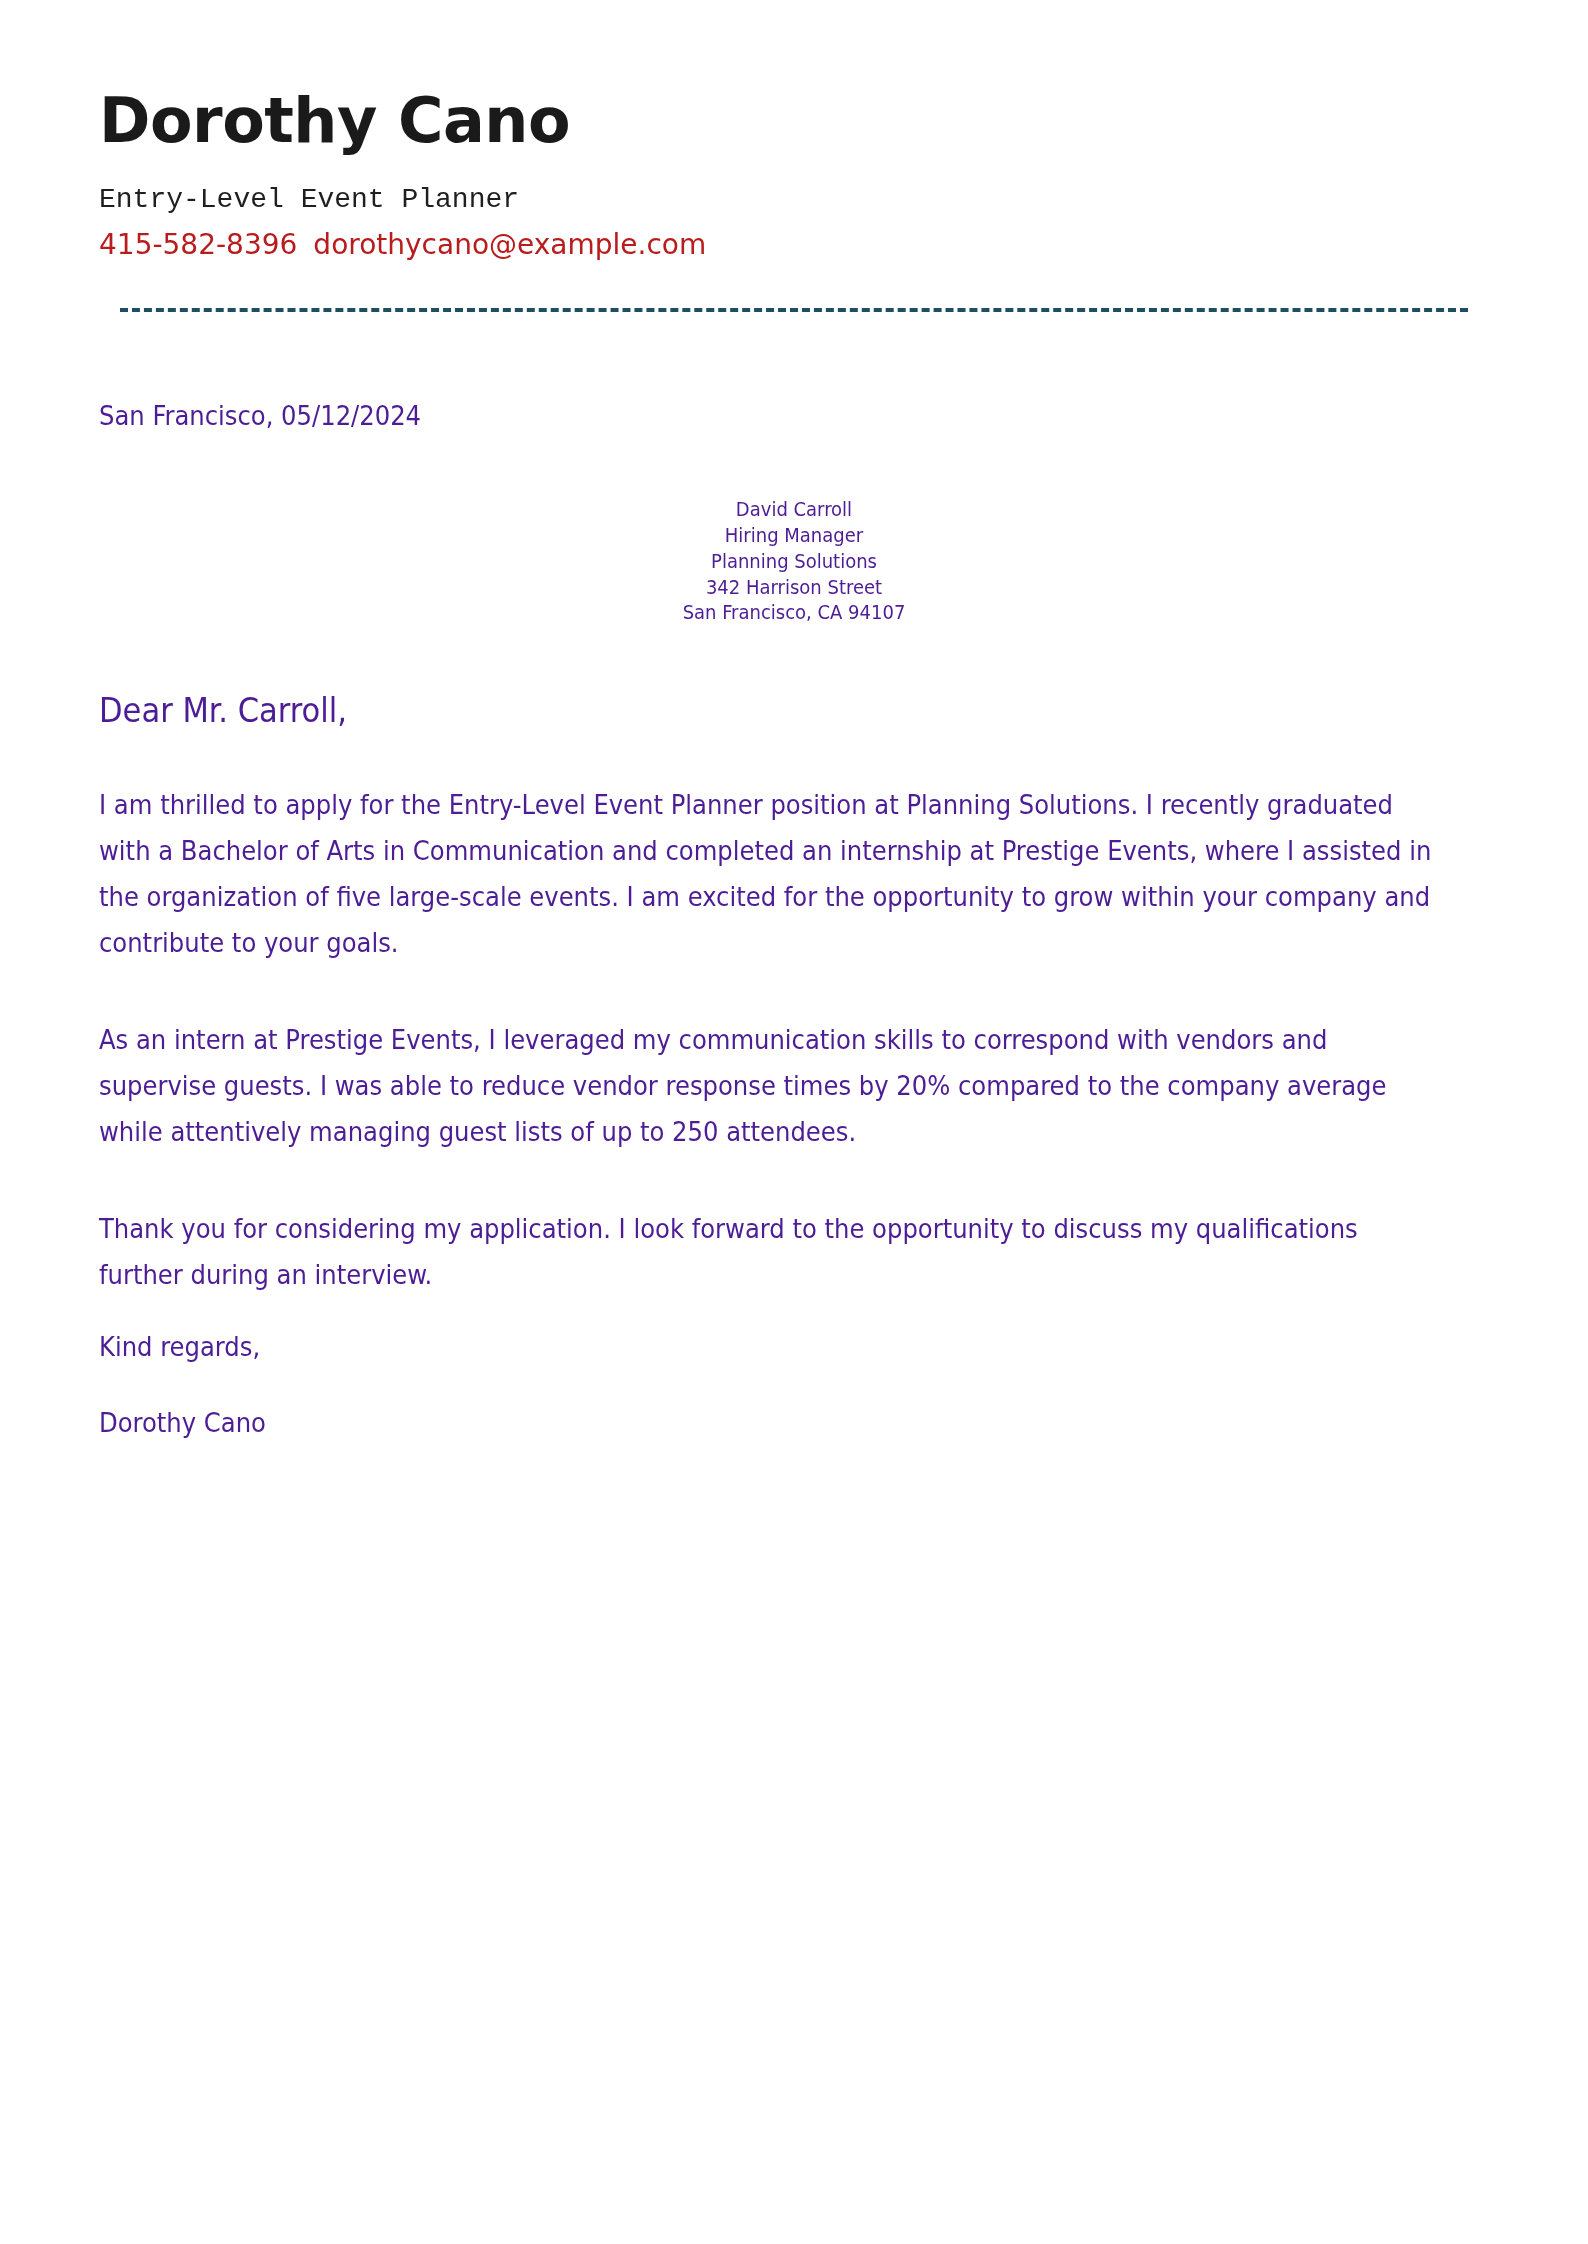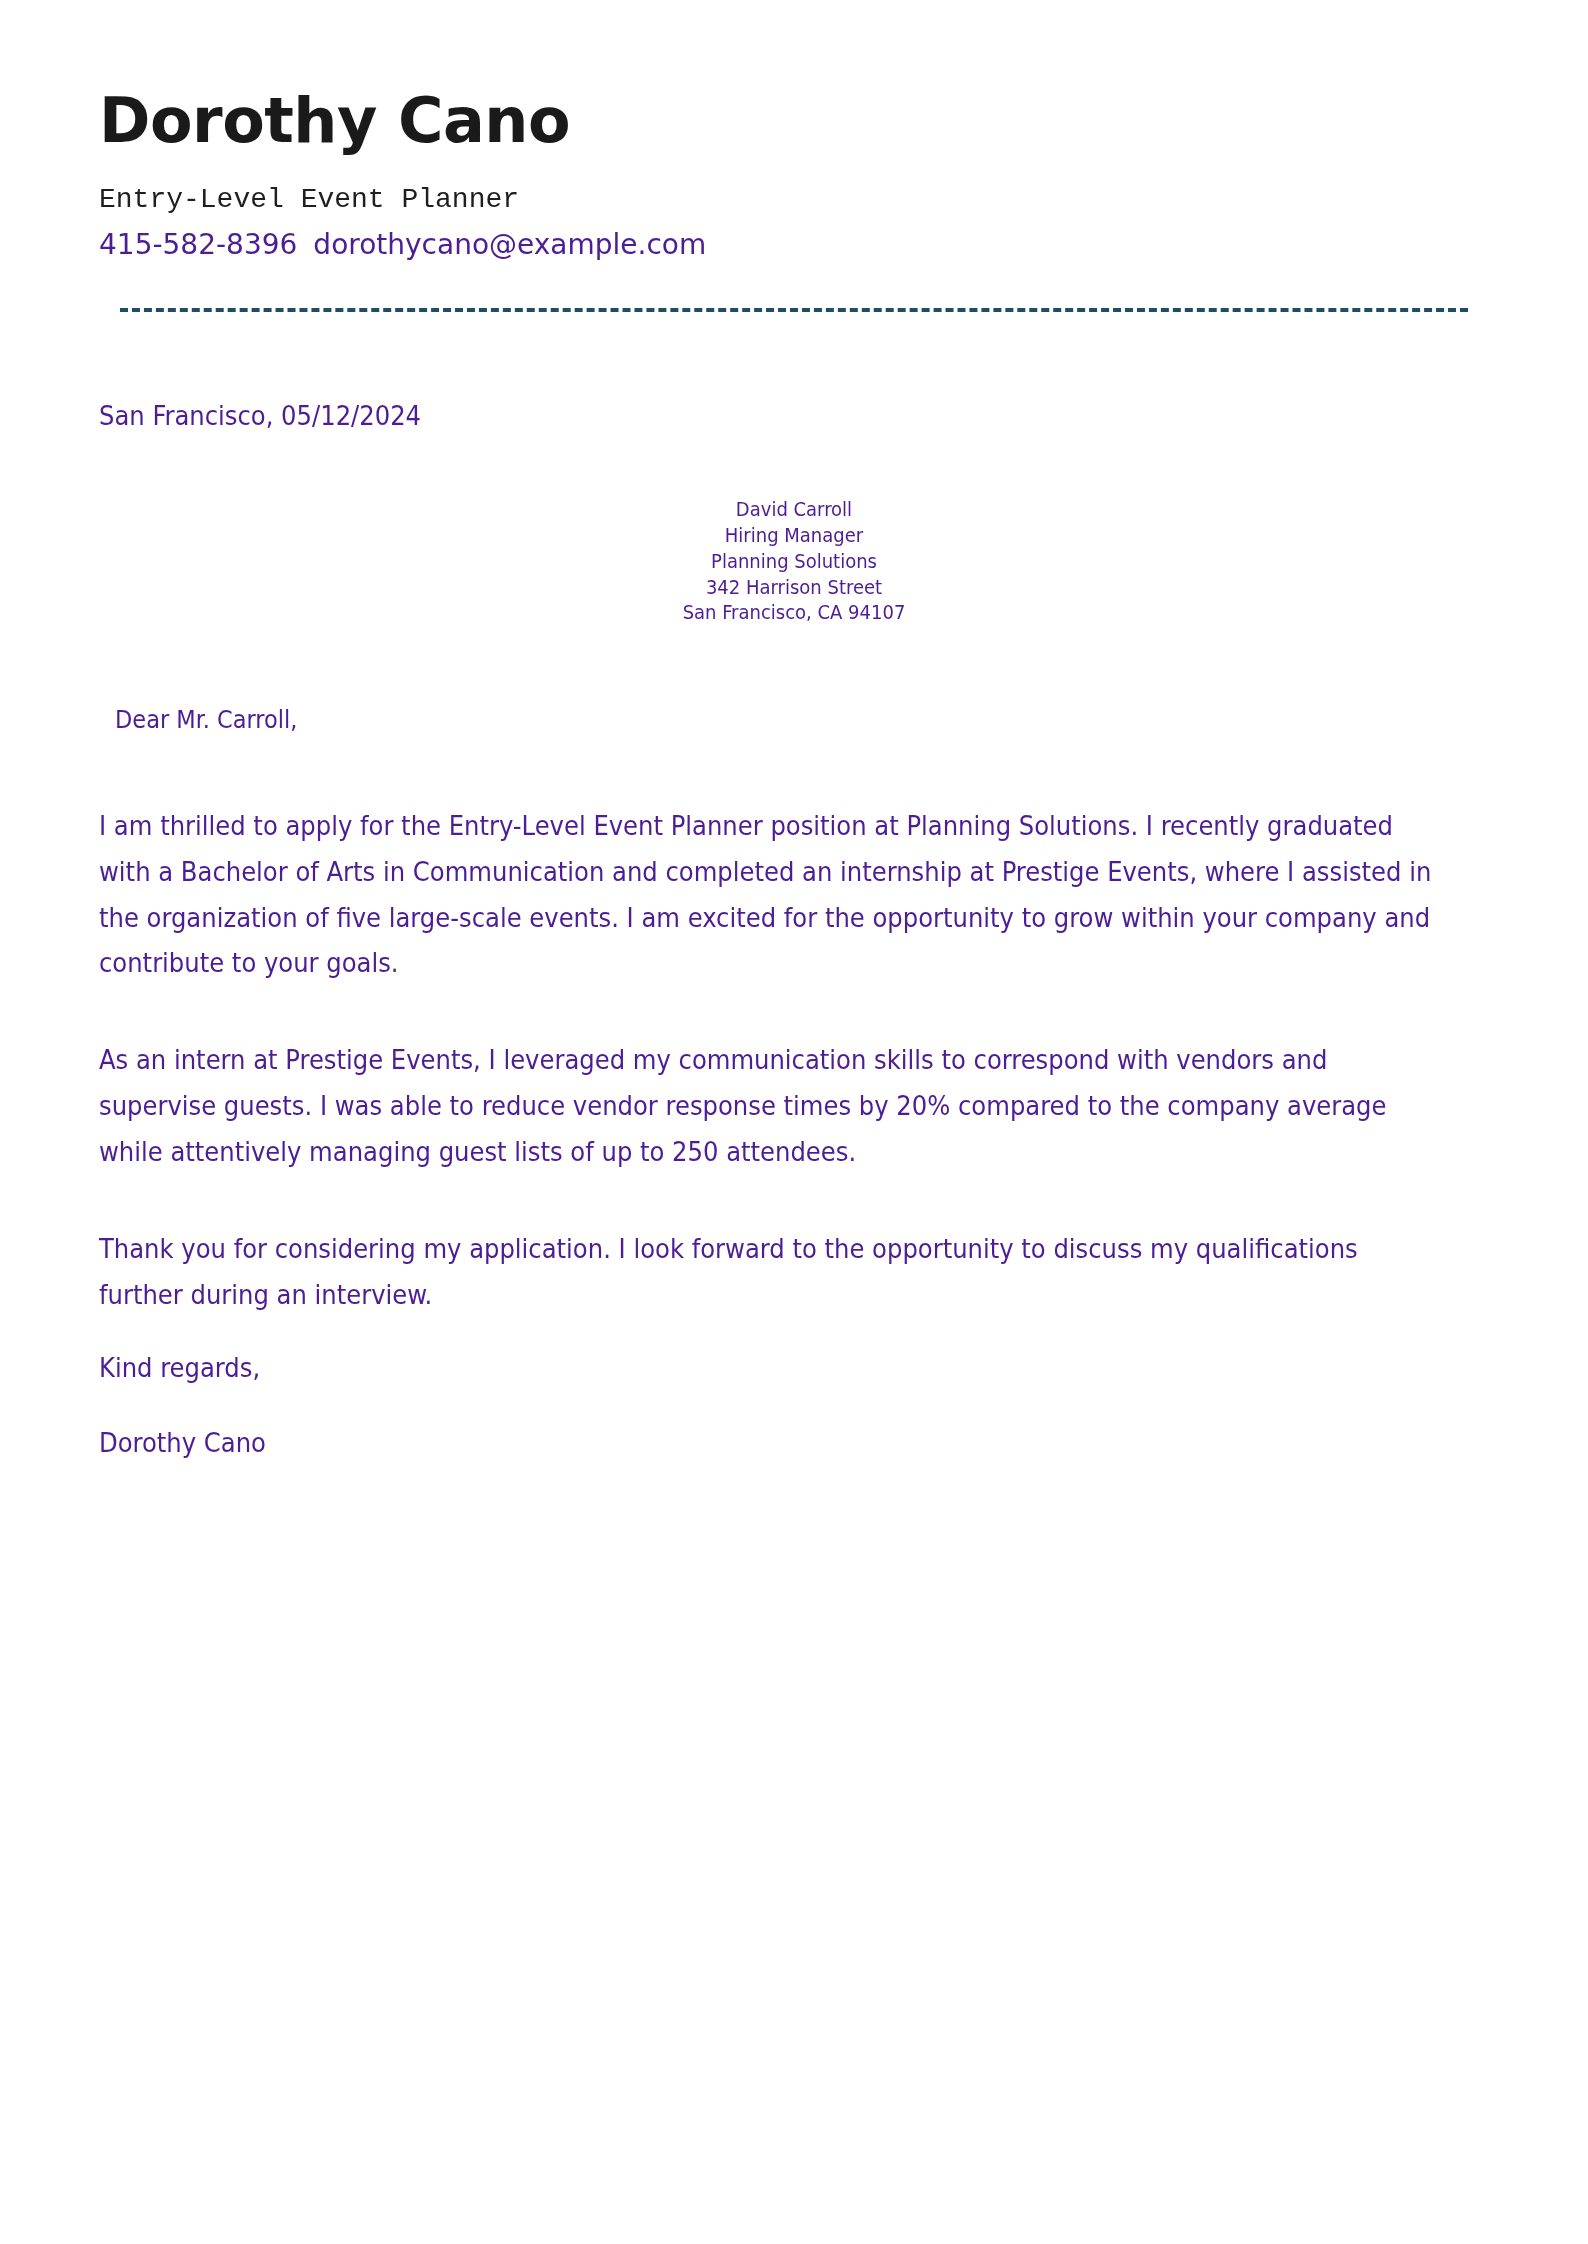--- a/index.html
+++ b/index.html
@@ -60,21 +60,21 @@
   .applicant-contact {
     font-family: "DejaVu Sans", "Liberation Sans", sans-serif;
     font-size: 28px;
     line-height: 1.52;
     margin: 0;
     padding-top: 2px;
     white-space: nowrap;
   }
 
   .contact-link {
-    color: #4c1d95;
+    color: #b91c1c;
     text-decoration: none;
   }
 
   .contact-gap {
     display: inline-block;
     width: 16px;
   }
 
   
   .divider {
@@ -106,23 +106,23 @@
   }
 
   .recipient-line {
     margin: 0;
     font-size: 20px;
     line-height: 1.29;
     text-align: center;
   }
 
   .salutation {
-    margin: 16px;
+    margin: 0;
     padding-top: 62px;
-    font-size: 25px;
+    font-size: 34px;
     line-height: 1.30;
   }
 
   .body-paragraphs {
     padding-top: 50px;
   }
 
   .body-paragraph {
     margin: 0 0 51px 0;
     font-size: 27px;

